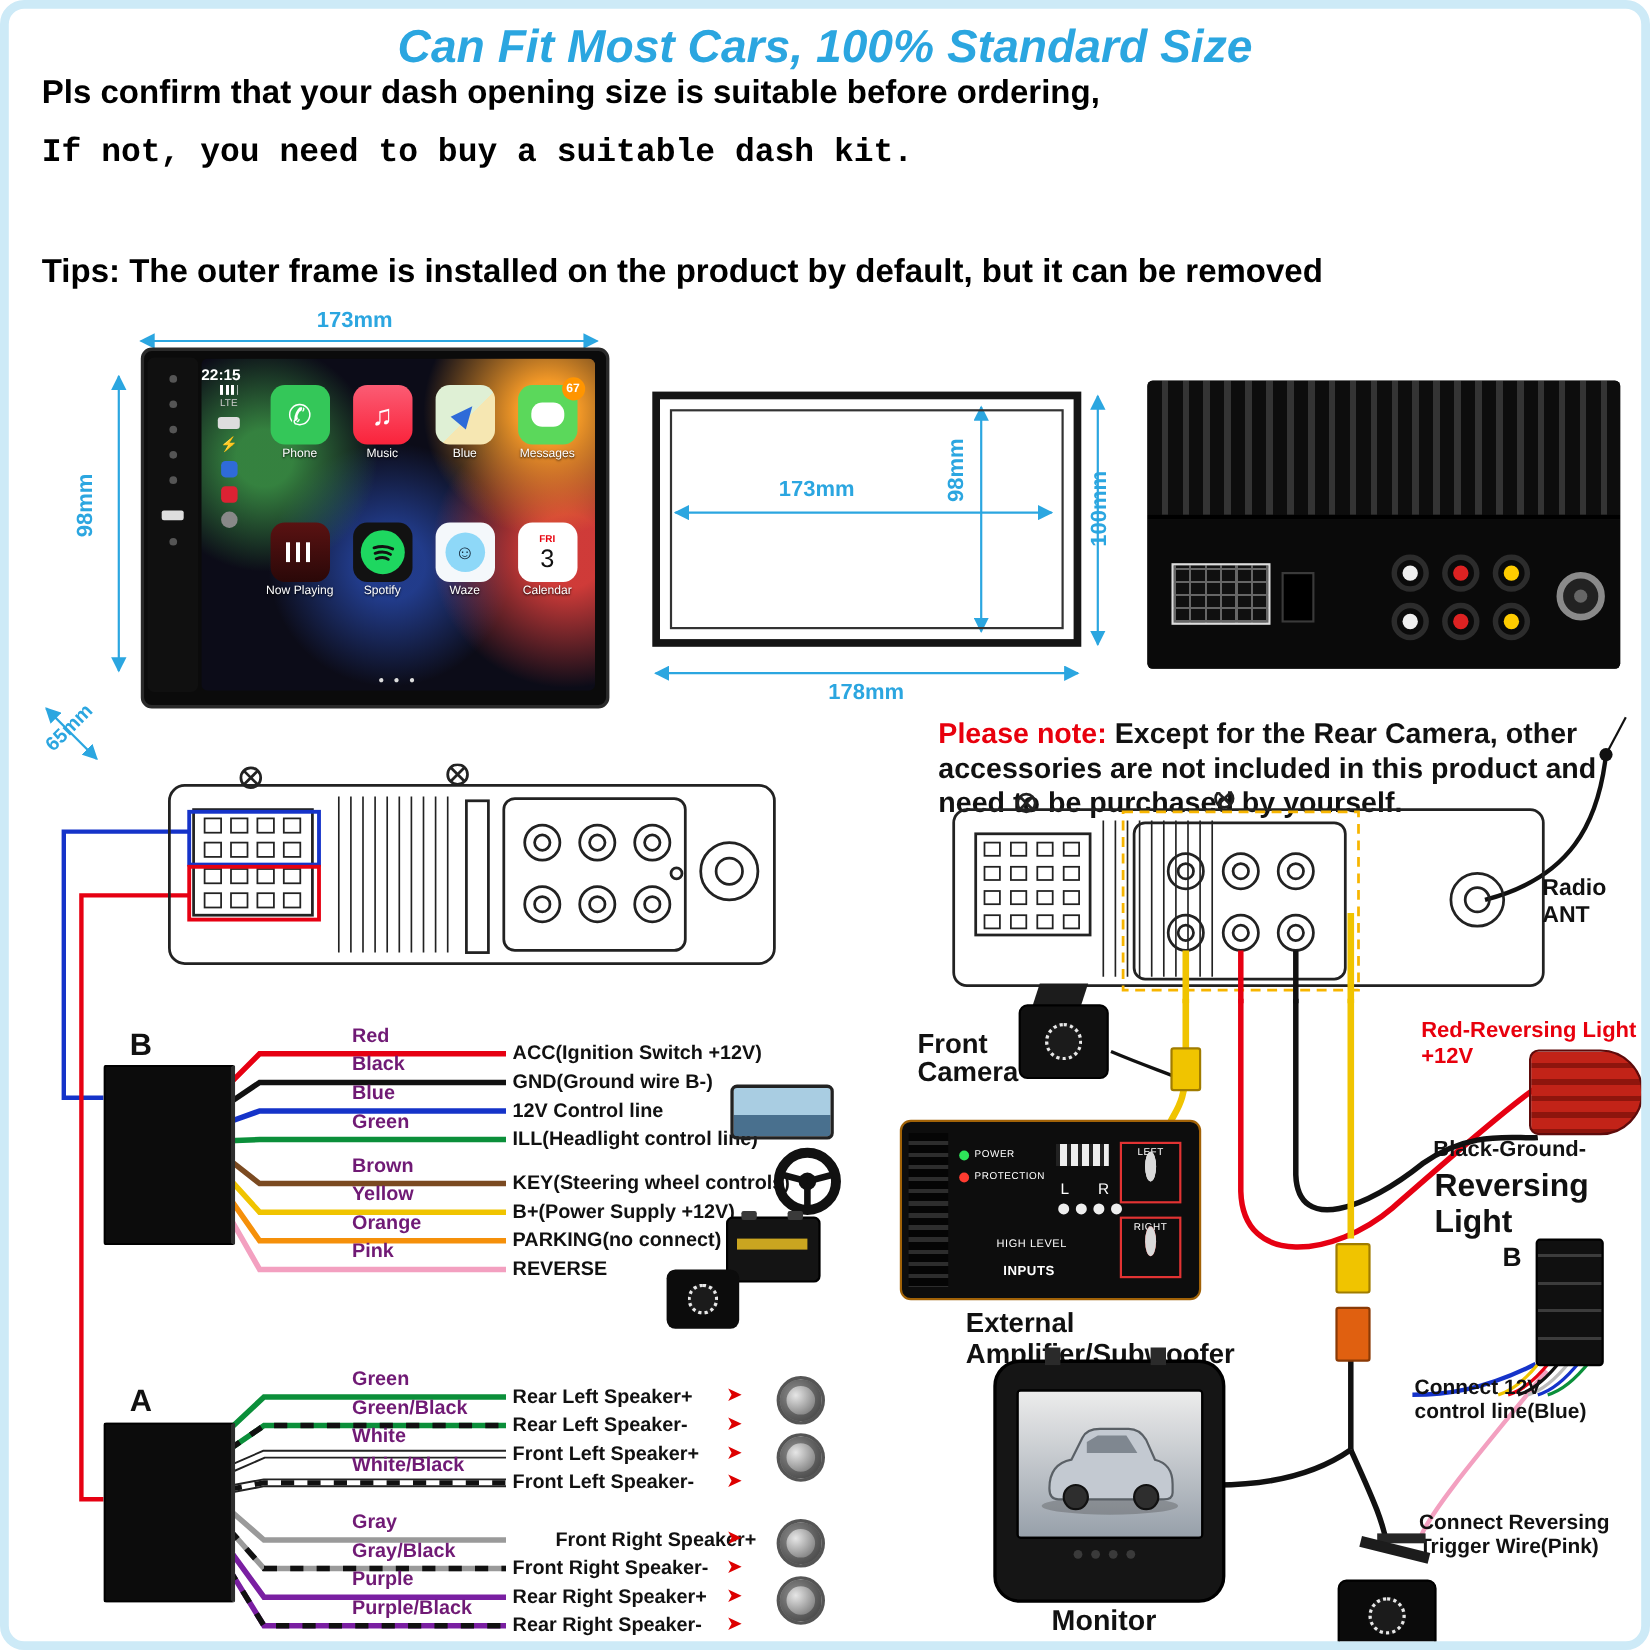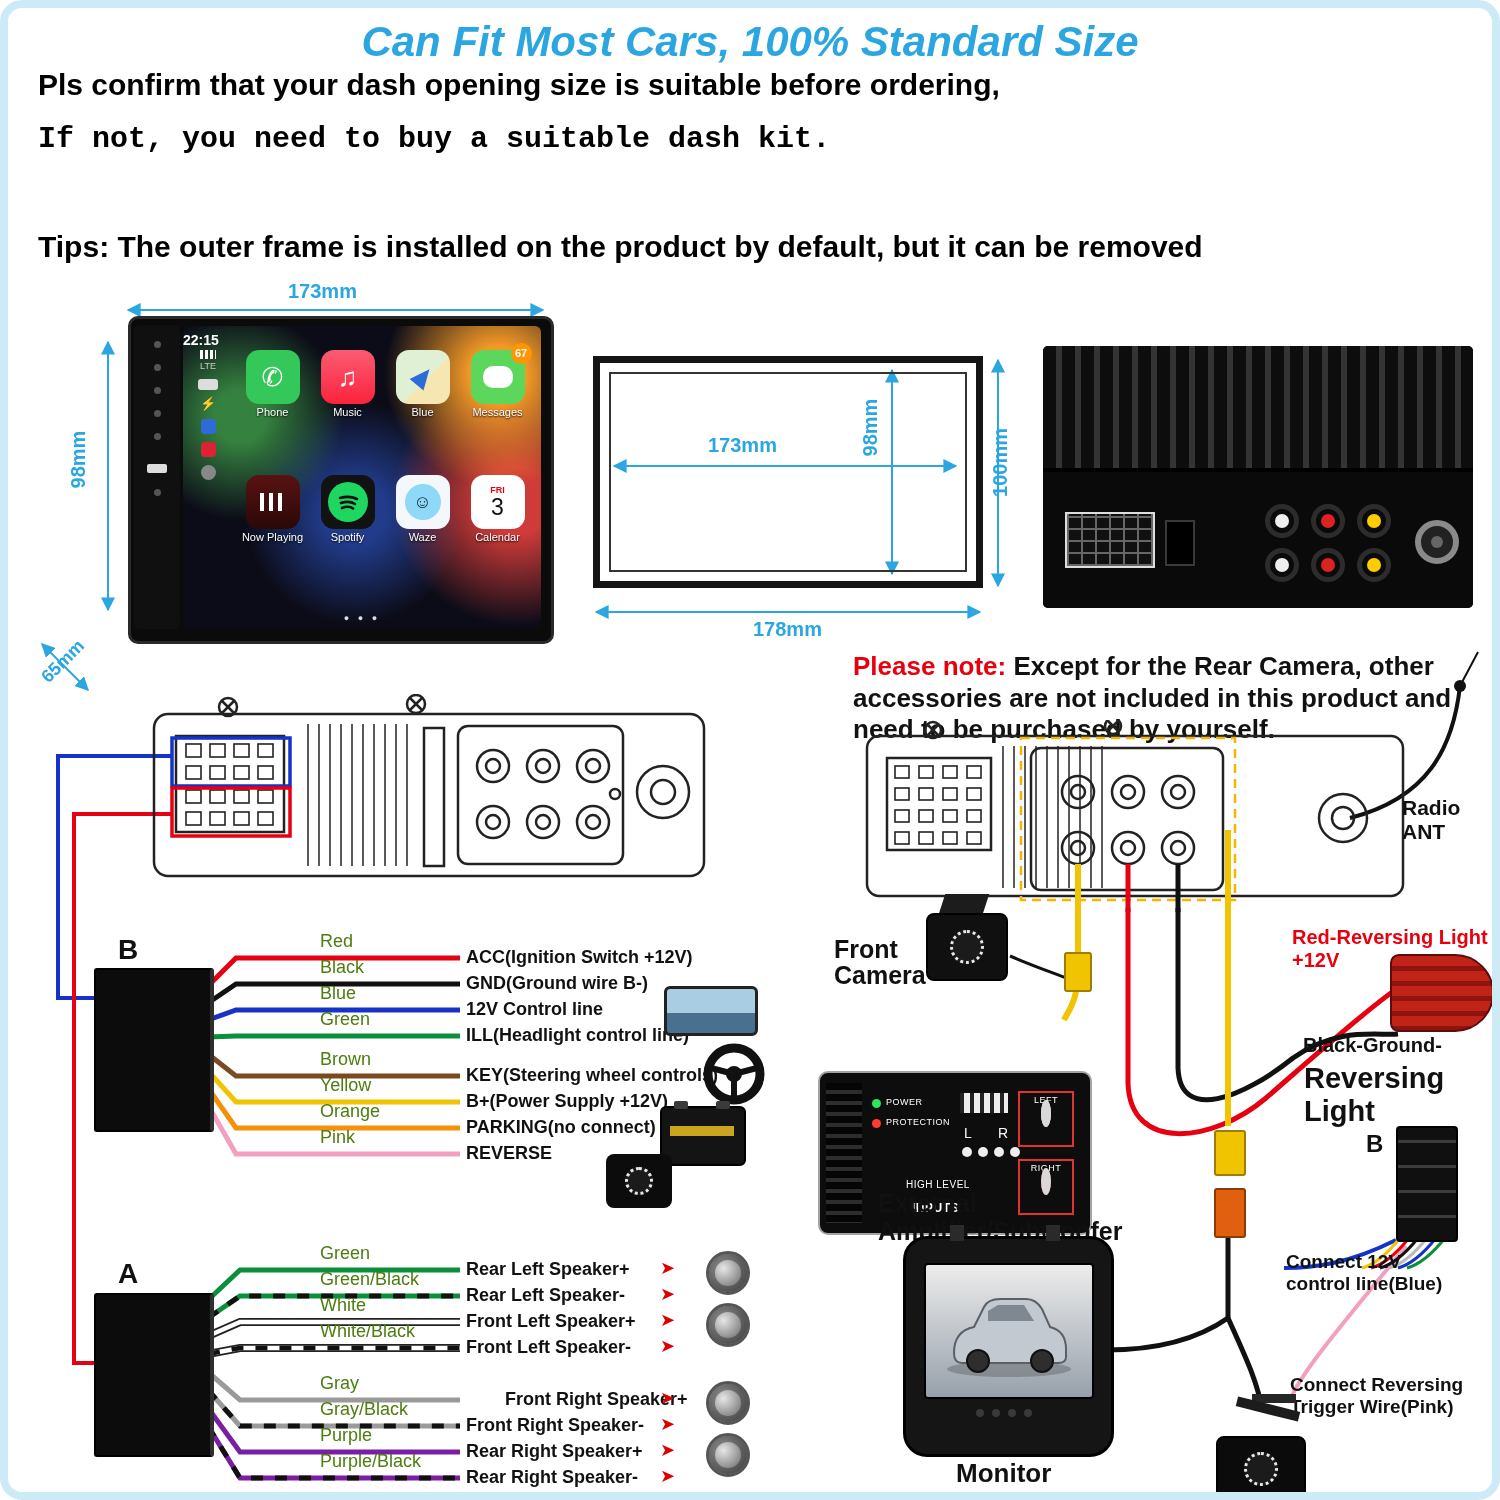--- a/index.html
+++ b/index.html
@@ -49,32 +49,32 @@
   .fins{left:0;top:0;width:100%;height:122px;background:repeating-linear-gradient(90deg,#0d0d0d 0 13px,#343434 13px 19px);border-bottom:4px solid #000;}
   .rpanel{left:0;top:126px;width:100%;height:136px;background:#0a0a0a;}
   .rconn{left:22px;top:40px;width:86px;height:52px;background:#101010;border:2px solid #ddd;
      background-image:repeating-linear-gradient(90deg,#666 0 2px,transparent 2px 14px),repeating-linear-gradient(0deg,#666 0 2px,transparent 2px 12px);}
   .rslot{left:122px;top:48px;width:26px;height:42px;background:#000;border:2px solid #3a3a3a;}
   .rca{position:absolute;width:34px;height:34px;border-radius:50%;border:5px solid #2c2c2c;box-sizing:border-box;display:flex;align-items:center;justify-content:center;}
   .rcadot{width:14px;height:14px;border-radius:50%;}
   .ant{left:372px;top:48px;width:44px;height:44px;border-radius:50%;border:6px solid #8a8a8a;background:#222;box-sizing:border-box;display:flex;align-items:center;justify-content:center;}
   .antdot{width:12px;height:12px;border-radius:50%;background:#666;}
   .note{left:845px;top:643px;width:636px;font-size:26px;font-weight:bold;line-height:1.22;}
-  .wname{font-size:18px;font-weight:400;color:#4d7c0f;}
+  .wname{font-size:18px;font-weight:700;color:#701a75;}
   .wfunc{font-size:18px;font-weight:600;color:#111;white-space:nowrap;}
   .connbox{width:114px;background:#0c0c0c;border:2px solid #000;border-right:4px solid #2e2e2e;border-radius:3px;}
   .connlab{font-size:28px;font-weight:bold;}
   .mirror{left:656px;top:978px;width:94px;height:50px;border:3px solid #222;border-radius:6px;background:linear-gradient(180deg,#a9cde2 0 55%,#49708e 55%);box-sizing:border-box;}
   .battery{left:652px;top:1098px;width:82px;height:56px;background:#141414;border-radius:6px;border:2px solid #000;}
   .bcap{position:absolute;top:-7px;width:14px;height:8px;background:#3a3a3a;border-radius:2px;}
   .camsm{position:absolute;background:#0c0c0c;border-radius:8px;}
   .lens{position:absolute;border-radius:50%;background:#1b1b1b;border:3px dotted #e8e8e8;box-sizing:border-box;}
   .arrowr{font-size:18px;color:#d00;}
   .spk{position:absolute;width:38px;height:38px;border-radius:50%;border:3px solid #555;background:radial-gradient(circle at 38% 38%,#e6e6e6,#8a8a8a 55%,#4a4a4a);box-shadow:inset 0 0 0 6px rgba(40,40,40,.45);}
-  .amp{left:810px;top:1063px;width:270px;height:160px;background:#0d0d0d;border-radius:10px;border:2px solid #a3a3a3;}
+  .amp{left:810px;top:1010px;width:270px;height:160px;background:#0d0d0d;border-radius:10px;border:2px solid #a16207;}
   .ampfins{left:6px;top:10px;width:36px;height:140px;background:repeating-linear-gradient(180deg,#050505 0 7px,#2d2d2d 7px 11px);}
   .led{position:absolute;width:9px;height:9px;border-radius:50%;}
   .amptxt{position:absolute;color:#fff;font-size:9px;letter-spacing:.5px;}
   .dip{left:140px;top:20px;width:48px;height:20px;background:#eee;background-image:repeating-linear-gradient(90deg,#222 0 4px,transparent 4px 10px);}
   .knobs{left:142px;top:74px;width:10px;height:10px;border-radius:50%;background:#eee;box-shadow:16px 0 #eee,32px 0 #eee,48px 0 #eee;}
   .jack{position:absolute;width:56px;height:56px;border:2px solid #e23333;box-sizing:border-box;text-align:center;}
   .jackc{width:28px;height:28px;border-radius:50%;margin:4px auto 0;border:5px solid #d9d9d9;box-sizing:border-box;}
   .taillight{left:1382px;top:946px;width:100px;height:74px;border:2px solid #5e0b0b;border-radius:10px 44px 44px 10px;background:repeating-linear-gradient(180deg,#c22318 0 10px,#8e150d 10px 15px);}
   .bconn{left:1388px;top:1118px;width:58px;height:112px;background:#101010;border:2px solid #000;border-radius:4px;background-image:repeating-linear-gradient(0deg,transparent 0 22px,#3c3c3c 22px 25px);}
   .notetxt{font-size:19px;font-weight:bold;line-height:1.15;}

